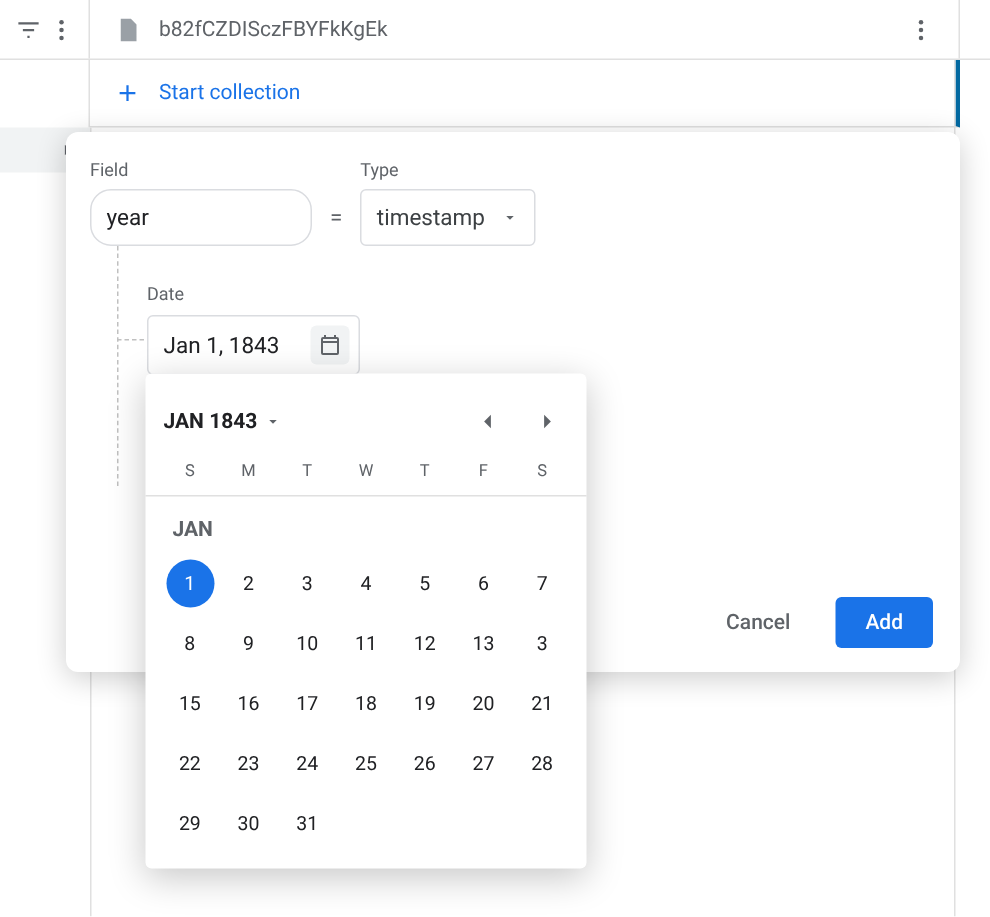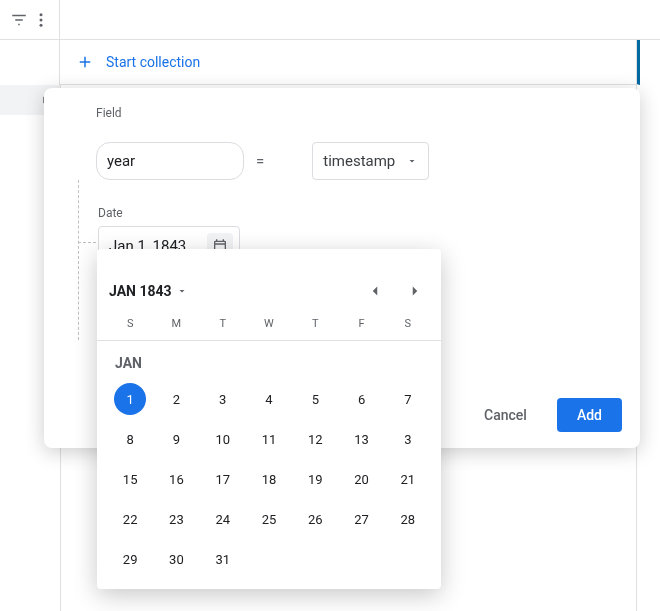--- a/index.html
+++ b/index.html
@@ -118,21 +118,21 @@
     background: #fff;
     border-radius: 8px;
     box-shadow: 0 4px 20px rgba(0,0,0,0.2);
     padding: 18px 16px 16px 16px;
   }
   .form-row {
     display: flex;
     align-items: flex-end;
     gap: 12px;
   }
-  .field-group { display:flex; flex-direction:column; gap:22px;margin-left:36px; }
+  .field-group { display:flex; flex-direction:column; gap:6px; }
   .field-label {
     font-size: 12px;
     color: #5f6368;
   }
   .text-input, .type-select, .date-input {
     height: 38px;
     border: 1px solid #dadce0;
     border-radius: 4px;
     padding: 0 10px;
     font-size: 15px;
@@ -216,25 +216,25 @@
     font-weight:500;
     padding: 9px 20px;
     border-radius:4px;
     cursor:pointer;
   }
 
   .calendar {
     position:absolute;
     left: 97px;
     top: 249px;
-    width: 344px;
+    width: 294px;
     background:#fff;
     border-radius:4px;
     box-shadow: 0 6px 24px rgba(0,0,0,0.22);
-    padding: 20px 0 14px 0;
+    padding: 10px 0 14px 0;
   }
   .cal-header {
     display:flex;
     align-items:center;
     padding: 8px 12px;
   }
   .cal-month-btn {
     display:flex;
     align-items:center;
     gap:4px;
@@ -303,20 +303,35 @@
         </svg>
     </span>
     <span class="icon-btn">
       <svg width="18" height="18" viewBox="0 0 24 24" fill="#5f6368">
           <circle cx="12" cy="5" r="2"></circle>
           <circle cx="12" cy="12" r="2"></circle>
           <circle cx="12" cy="19" r="2"></circle>
         </svg>
     </span>
   </div>
+  <div class="doc-header">
+    <span class="icon-btn">
+      <svg width="18" height="18" viewBox="0 0 24 24" fill="#9aa0a6">
+          <path d="M6 2h9l5 5v15H6zM8 8h8v2H8zm0 4h8v2H8zm0 4h8v2H8z"></path>
+        </svg>
+    </span>
+    <span class="doc-id">b82fCZDISczFBYFkKgEk</span>
+    <span style="margin-left:auto" class="icon-btn">
+      <svg width="18" height="18" viewBox="0 0 24 24" fill="#5f6368">
+          <circle cx="12" cy="5" r="2"></circle>
+          <circle cx="12" cy="12" r="2"></circle>
+          <circle cx="12" cy="19" r="2"></circle>
+        </svg>
+    </span>
+  </div>
   <div class="doc-header-right"></div>
 </div>
 
 <div class="row2">
   <div class="row2-left"></div>
   <div class="row2-main">
     <div class="start-collection">
       <svg width="18" height="18" viewBox="0 0 24 24" fill="#1a73e8">
           <path d="M11 5h2v6h6v2h-6v6h-2v-6H5v-2h6z"></path>
         </svg>
@@ -338,20 +353,21 @@
 <div class="vertical-strip-right"></div>
 
 <div class="dialog">
   <div class="form-row">
     <div class="field-group">
       <span class="field-label">Field</span>
       <input class="text-input" value="year" style="">
     </div>
     <span class="eq-sign">=</span>
     <div class="field-group">
+      <span class="field-label">Type</span>
       <div class="type-select">
         <span>timestamp</span>
         <svg width="12" height="12" viewBox="0 0 24 24" fill="#5f6368">
             <path d="M7 10l5 5 5-5z"></path>
           </svg>
       </div>
     </div>
   </div>
 
   <div class="date-section">

